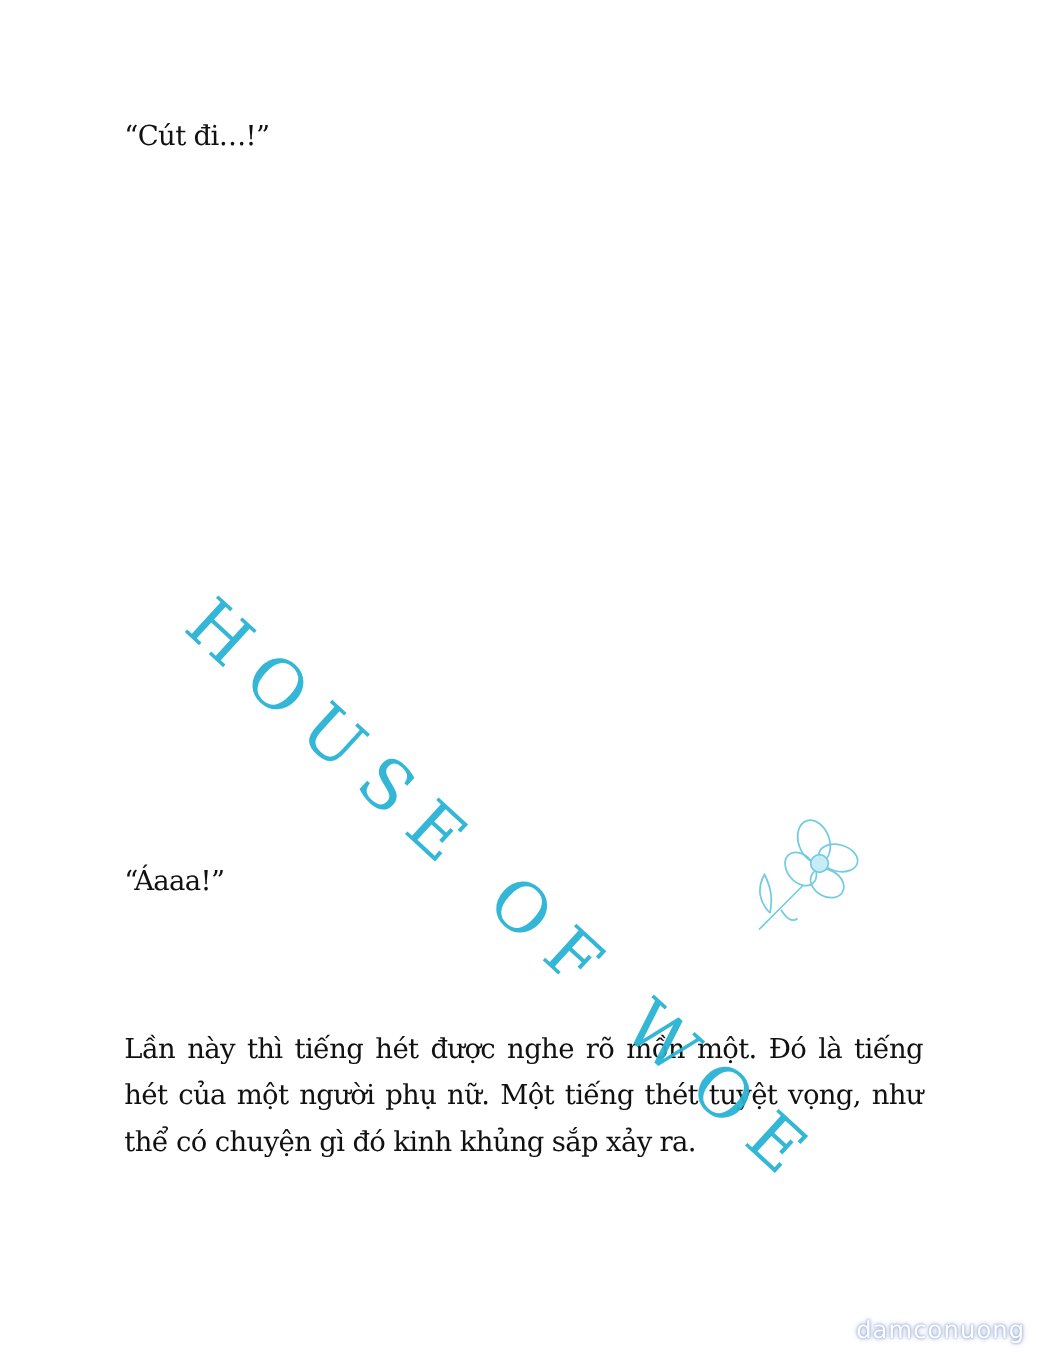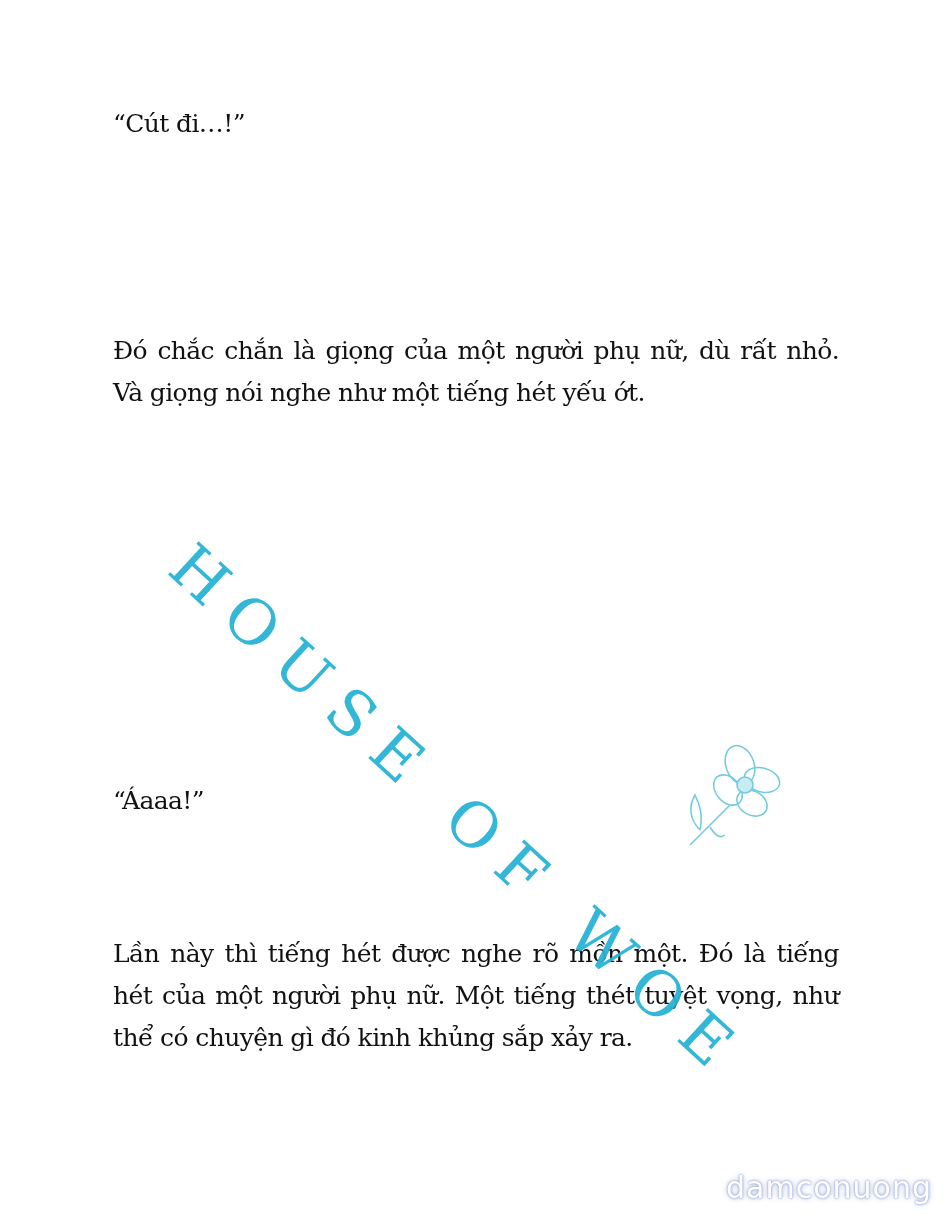--- a/index.html
+++ b/index.html
@@ -12,32 +12,31 @@
     }
     .watermark {
       position:absolute; left:180px; top:520px;
       transform-origin:left center; transform:rotate(42.5deg);
       font-family:"DejaVu Serif", serif; font-size:62px; color:#2ab4d4;
       letter-spacing:18px; white-space:nowrap; opacity:0.95;
       pointer-events:none;
     }
     .flower { position:absolute; left:670px; top:735px; width:115px; height:115px; pointer-events:none; }
     .site-mark {
-      position:absolute; right:18px; bottom:24px;
-      font-family:"DejaVu Sans", sans-serif; font-size:30px; color:#ffffff;
+      position:absolute; right:18px; bottom:7px;
+      font-family:"DejaVu Sans", sans-serif; font-size:22px; color:#ffffff;
       letter-spacing:1px;
       text-shadow:0 0 3px #9fb0d8, 0 0 6px #b8c4e6, 0 0 2px #8a9ccc;
     }
   </style>
 </head>
 <body>
 
 <div class="page">
   <p class="para" style="top:103px;">“Cút đi…!”</p>
-  <p class="para" style="top:330px;">Đó chắc chắn là giọng của một người phụ nữ, dù rất nhỏ. Và giọng nói nghe như một tiếng hét yếu ớt.</p>
   <p class="para" style="top:780px;">“Áaaa!”</p>
   <p class="para" style="top:933px;">Lần này thì tiếng hét được nghe rõ mồn một. Đó là tiếng hét của một người phụ nữ. Một tiếng thét tuyệt vọng, như thể có chuyện gì đó kinh khủng sắp xảy ra.</p>
 
   <div class="watermark">HOUSE OF WOE</div>
 
   <svg class="flower" viewBox="0 0 115 115">
     <g fill="none" stroke="#5cc3dc" stroke-width="1.6" opacity="0.85">
       <path d="M20 110 C35 95, 45 85, 60 70"></path>
       <path d="M30 95 C20 85, 18 72, 25 60 C30 70, 33 80, 30 95"></path>
       <path d="M40 92 C45 100, 50 104, 55 100"></path>

